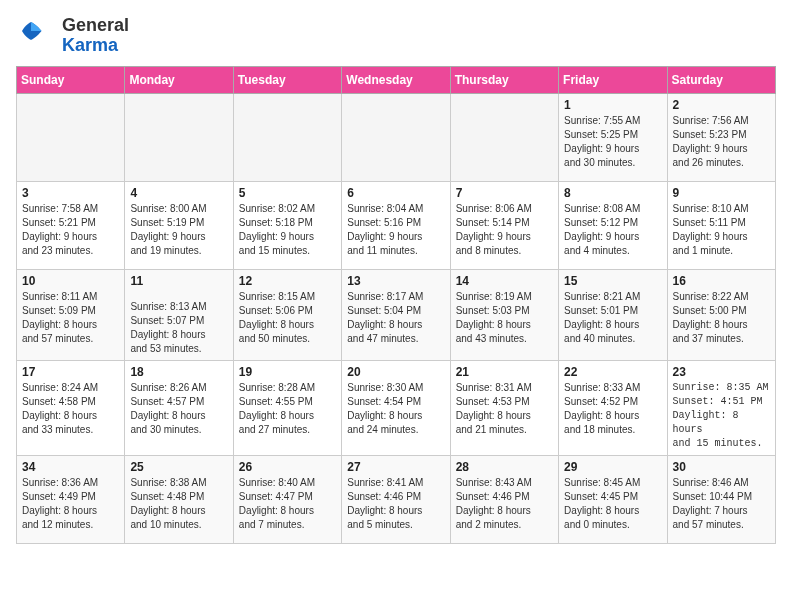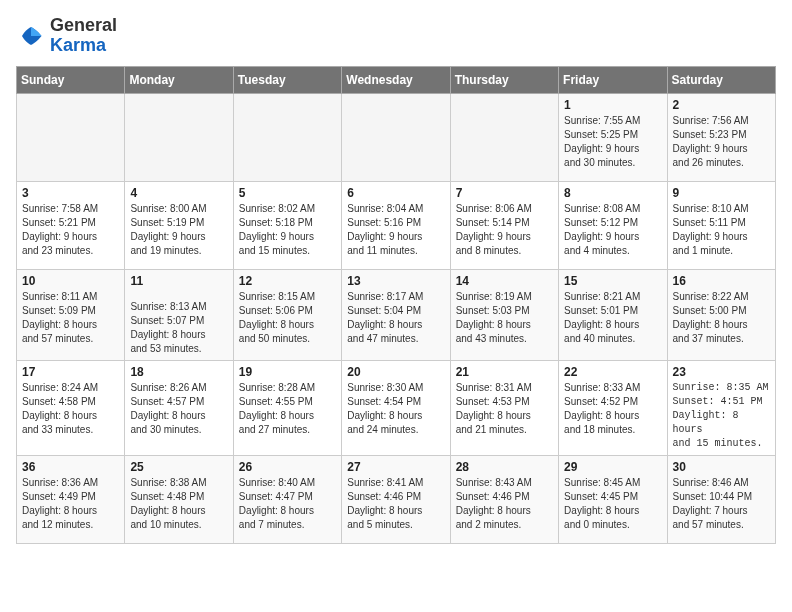--- a/index.html
+++ b/index.html
@@ -11,22 +11,22 @@
       padding: 16px;
     }
     .header-area {
       display: flex;
       justify-content: space-between;
       align-items: flex-start;
       margin-bottom: 10px;
     }
     .logo {
       display: flex;
-      align-items: center;
-      gap: 4px;
+      align-items: flex-start;
+      gap: 16px;
     }
     .logo-text {
       font-size: 18px;
       font-weight: bold;
       line-height: 1.1;
     }
     .logo-text span.general { color: #333; }
     .logo-text span.blue { color: #1565c0; }
     .logo-icon {
       width: 30px;
@@ -43,21 +43,21 @@
     .subtitle {
       font-size: 15px;
       color: #444;
     }
     table {
       width: 100%;
       border-collapse: collapse;
       table-layout: fixed;
     }
     thead tr th {
-      background-color: #737373;
+      background-color: #ec4899;
       color: #fff;
       font-size: 12px;
       font-weight: bold;
       padding: 6px 4px;
       text-align: left;
       border: 1px solid #aaa;
     }
     tbody tr td {
       vertical-align: top;
       padding: 4px 5px;
@@ -283,21 +283,21 @@
         <td>
           <span class="day-num">23</span>
           <div class="day-info" style="white-space: pre-line; font-family: Liberation Mono, monospace;">Sunrise: 8:35 AM
 Sunset: 4:51 PM
 Daylight: 8 hours
 and 15 minutes.</div>
         </td>
       </tr>
       <tr>
         <td>
-          <span class="day-num">36</span>
+          <span class="day-num">34</span>
           <div class="day-info" style="white-space: pre-line;">Sunrise: 8:36 AM
 Sunset: 4:49 PM
 Daylight: 8 hours
 and 12 minutes.</div>
         </td>
         <td>
           <span class="day-num">25</span>
           <div class="day-info" style="white-space: pre-line;">Sunrise: 8:38 AM
 Sunset: 4:48 PM
 Daylight: 8 hours

